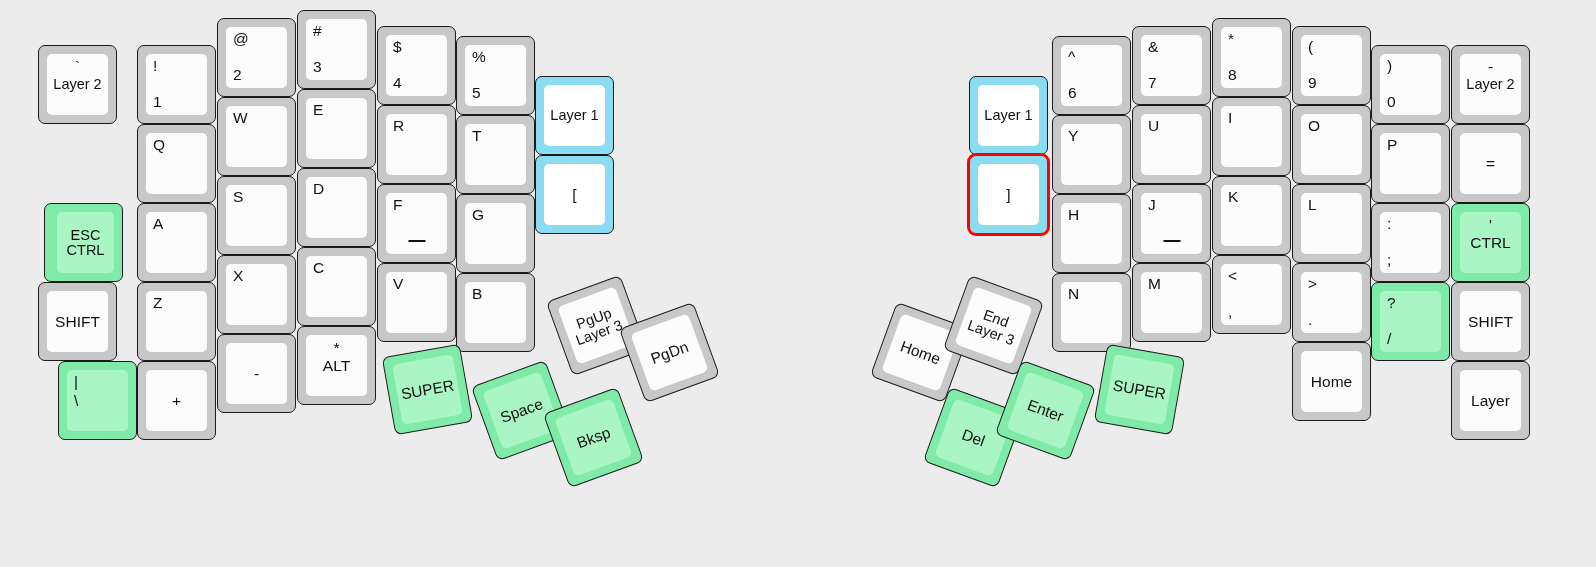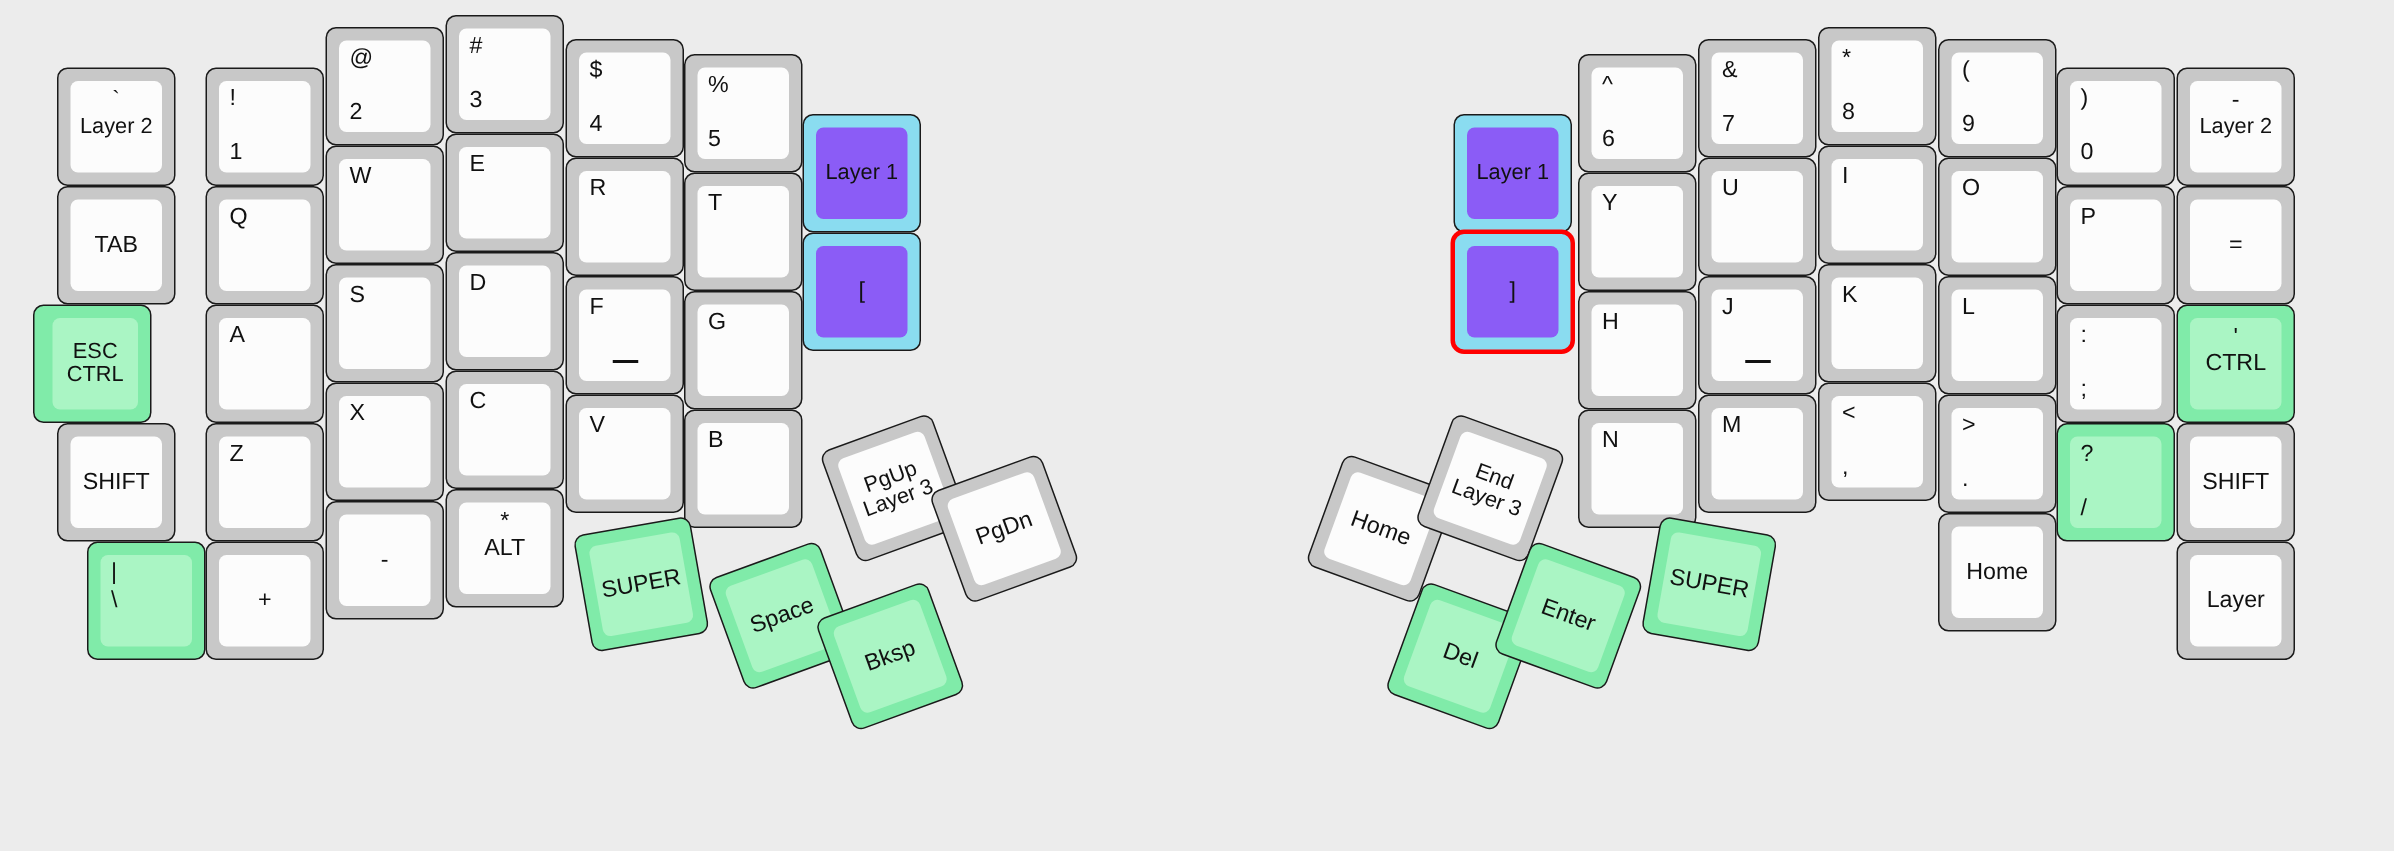--- a/index.html
+++ b/index.html
@@ -43,21 +43,21 @@
   .lg.top{top:5px;}
   .lg.tl{left:7px;right:auto;text-align:left;top:4px;}
   .lg.bl{left:7px;right:auto;text-align:left;bottom:5px;}
   .lg.ml{left:7px;right:auto;text-align:left;top:50%;transform:translateY(-50%);}
   .lg.small{font-size:14.5px;}
 
   
   .green{background:#80eba9;}
   .green > .cap{background:#aaf5c4;}
   .blue{background:#8adcf0;}
-  .blue > .cap{background:#8b5cf6;}
+  .blue > .cap{background:#ffffff;}
 
   
   .sel{ box-shadow:0 0 0 2px #ff0000; border-color:#ff0000;}
 
   
   .homing{
     position:absolute;
     left:50%;transform:translateX(-50%);
     bottom:12px;
     width:17px;height:2px;
@@ -71,26 +71,21 @@
 
 <div id="board">
     <div style="position: absolute; left: 0px; top: 0px; width: 100%; height: 100%;">
       <div style="position: absolute; left: 0px; top: 0px; width: 100%; height: 100%;">
         <div class="key" style="left: 38px; top: 45px;">
           <div class="cap">
             <div class="lg top">`</div>
             <div class="lg center small">Layer 2</div>
           </div>
         </div>
-        <div class="key" style="left: 38px; top: 124px;">
-          <div class="cap">
-            <div class="lg center">TAB</div>
-          </div>
-        </div>
-        <div class="key green" style="left: 22px; top: 203px; padding-left: 12px;">
+        <div class="key green" style="left: 44px; top: 203px; padding-left: 12px;">
           <div class="cap">
             <div class="lg center small">ESC
 CTRL</div>
           </div>
         </div>
         <div class="key" style="left: 38px; top: 282px;">
           <div class="cap">
             <div class="lg center">SHIFT</div>
           </div>
         </div>

